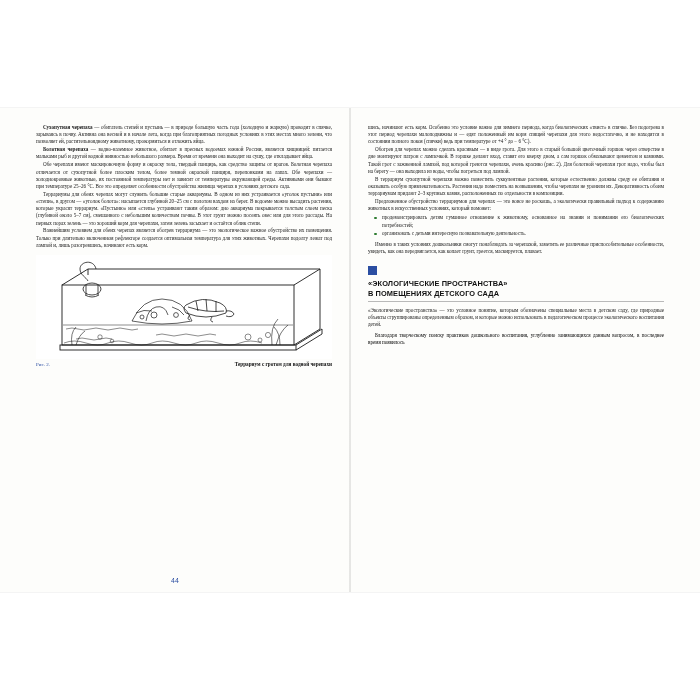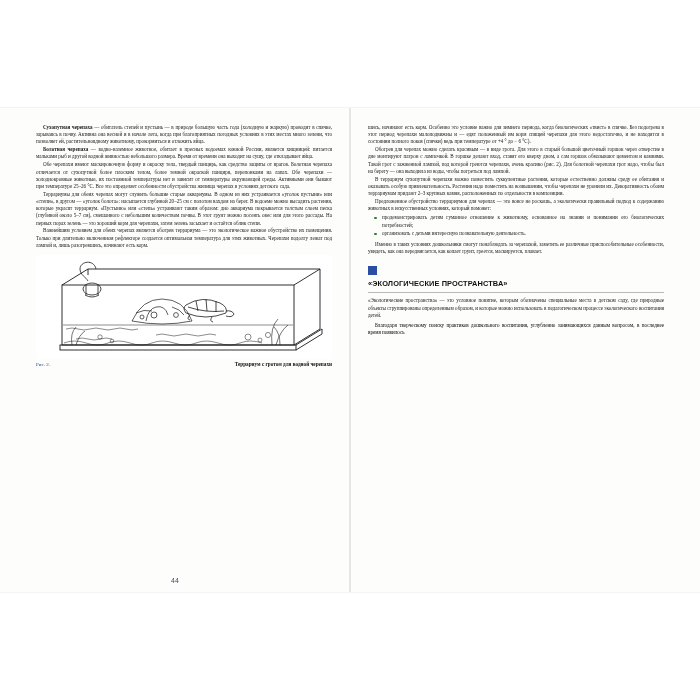--- a/index.html
+++ b/index.html
@@ -253,20 +253,21 @@
           <li>продемонстрировать детям гуманное отношение к животному, основанное на знании и понимании его биологических потребностей;</li>
           <li>организовать с детьми интересную познавательную деятельность.</li>
         </ul>
 
         <p style="margin-top:3px">Именно в таких условиях дошкольники смогут понаблюдать за черепахой, заметить ее различные приспособительные особенности, увидеть, как она передвигается, как копает грунт, греется, маскируется, плавает.</p>
       </div>
 
       <div class="section-head">
         <div class="sec-square"></div>
         <div class="sec-title">«ЭКОЛОГИЧЕСКИЕ ПРОСТРАНСТВА»</div>
+        <div class="sec-title">В ПОМЕЩЕНИЯХ ДЕТСКОГО САДА</div>
         <div class="sec-rule"></div>
         <div class="definition">«Экологические пространства» — это условное понятие, которым обозначены специальные места в детском саду, где природные объекты сгруппированы определенным образом, и которые можно использовать в педагогическом процессе экологического воспитания детей.</div>
         <div class="after-def">Благодаря творческому поиску практиков дошкольного воспитания, углубленно занимающихся данным вопросом, в последнее время появилось</div>
       </div>
 
     </div>
 
   </div>
 </div>
 

